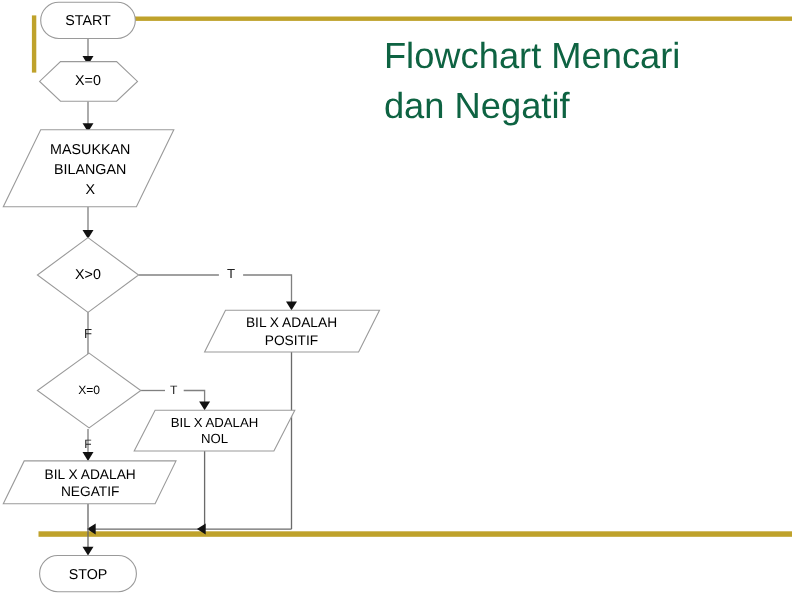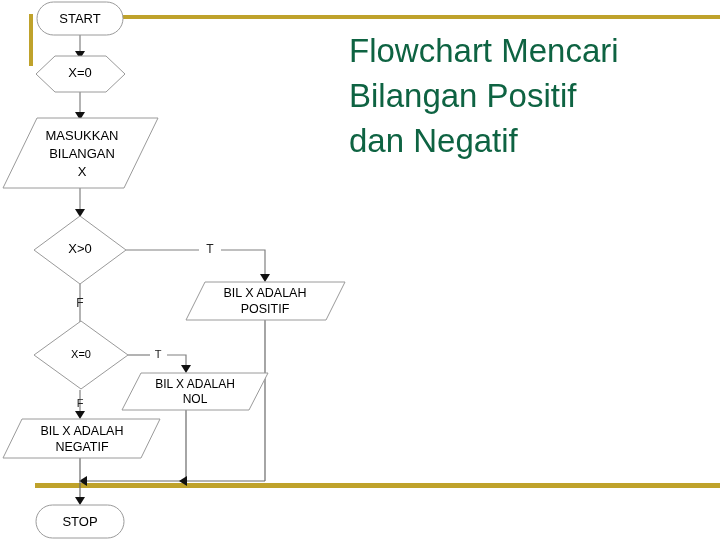--- a/index.html
+++ b/index.html
@@ -170,17 +170,16 @@
 
     <text class="branch-label" x="210" y="250" font-size="12">T</text>
     <text class="branch-label" x="80" y="304" font-size="12">F</text>
     <text class="branch-label" x="158" y="355" font-size="11">T</text>
     <text class="branch-label" x="80" y="404" font-size="11">F</text>
 
   </svg>
 
   <div id="title-block">
     <div class="title-line">Flowchart Mencari</div>
-    <div class="title-line">Bilangan Positif</div>
     <div class="title-line">dan Negatif</div>
   </div>
 
 </div>
 
 </body></html>

